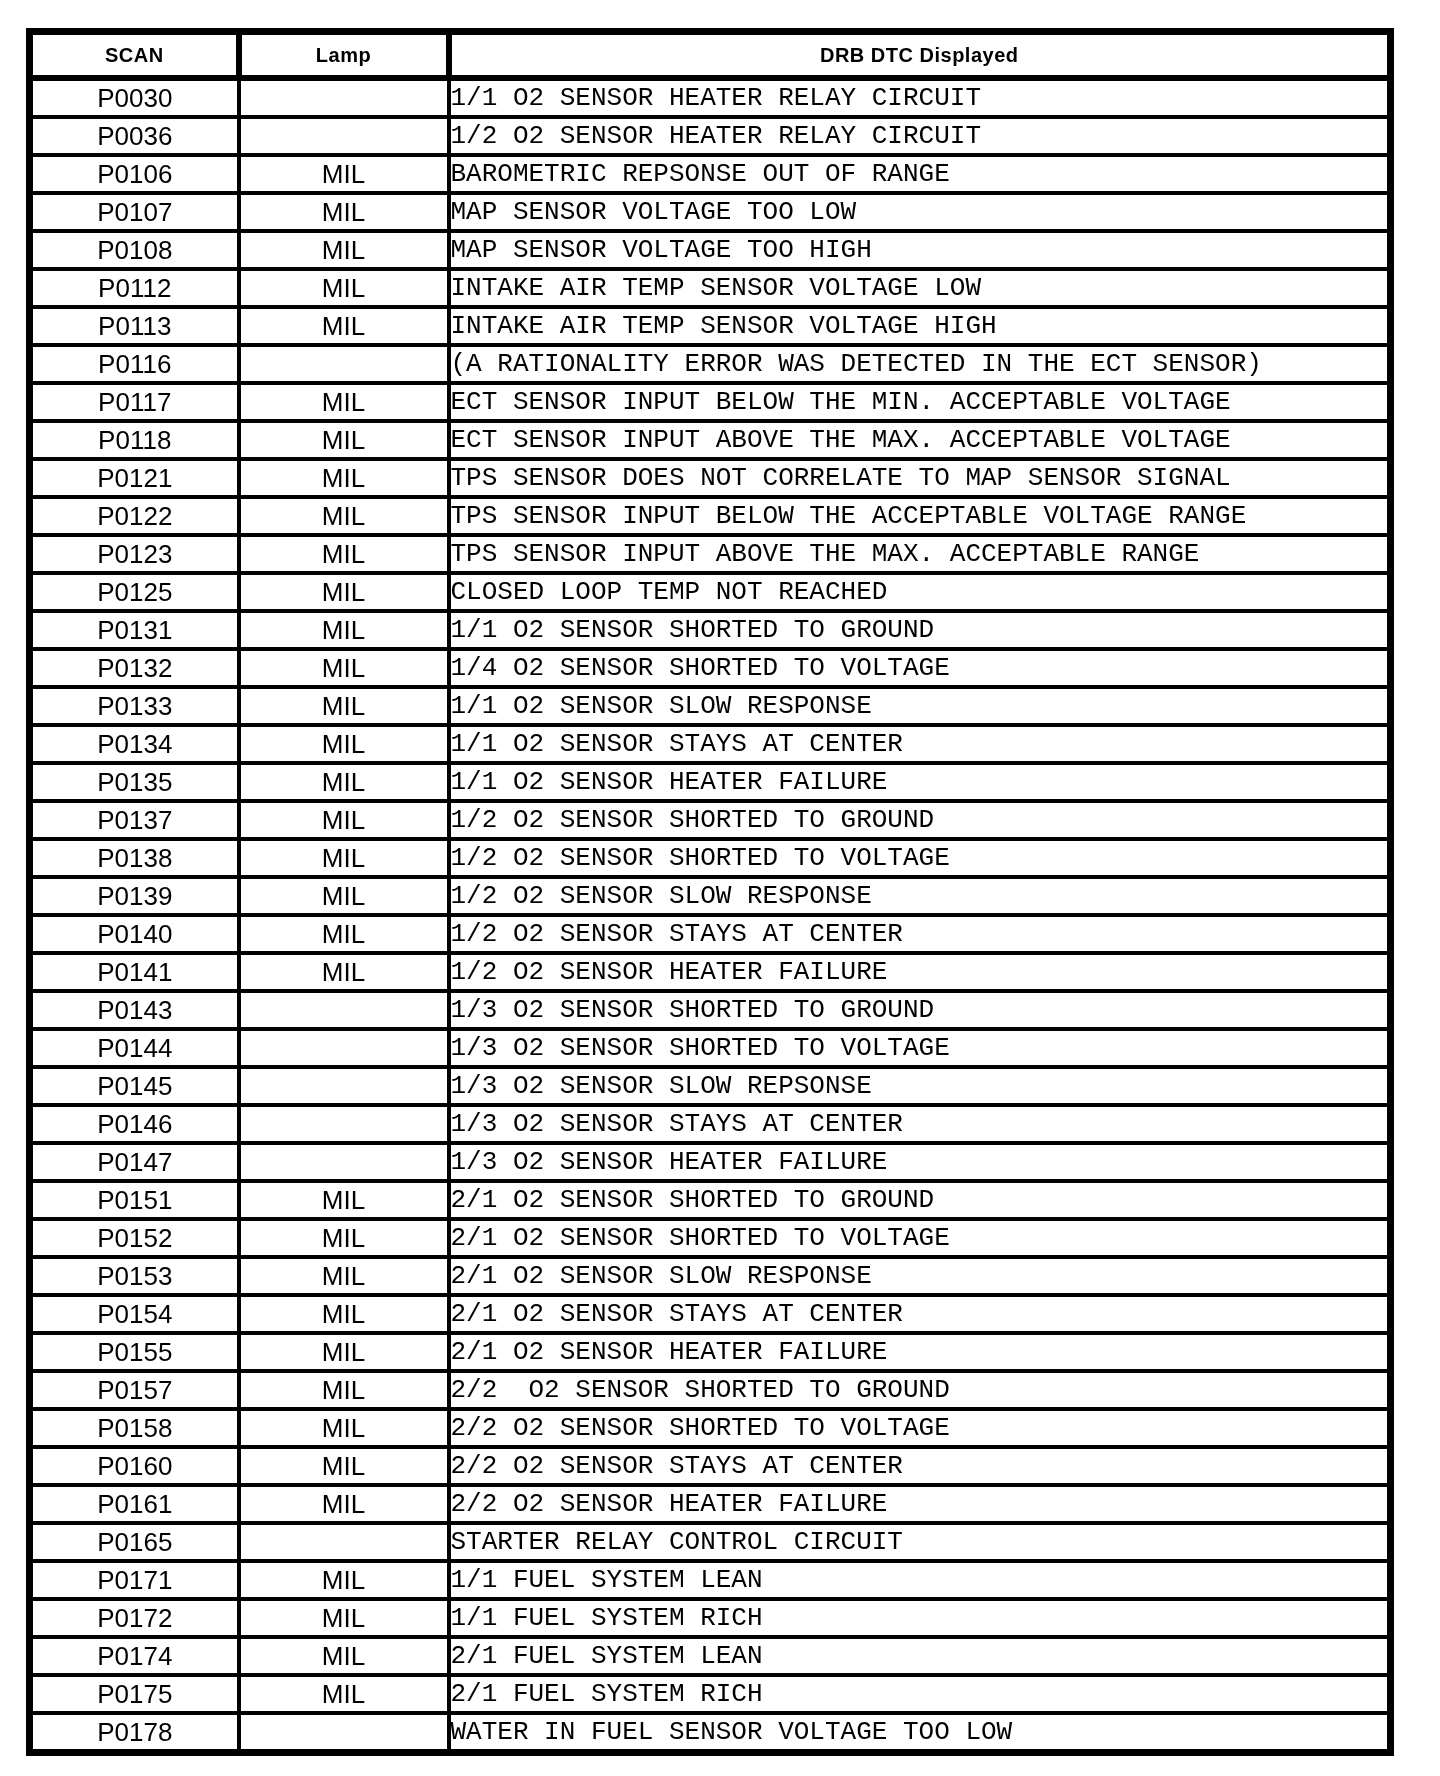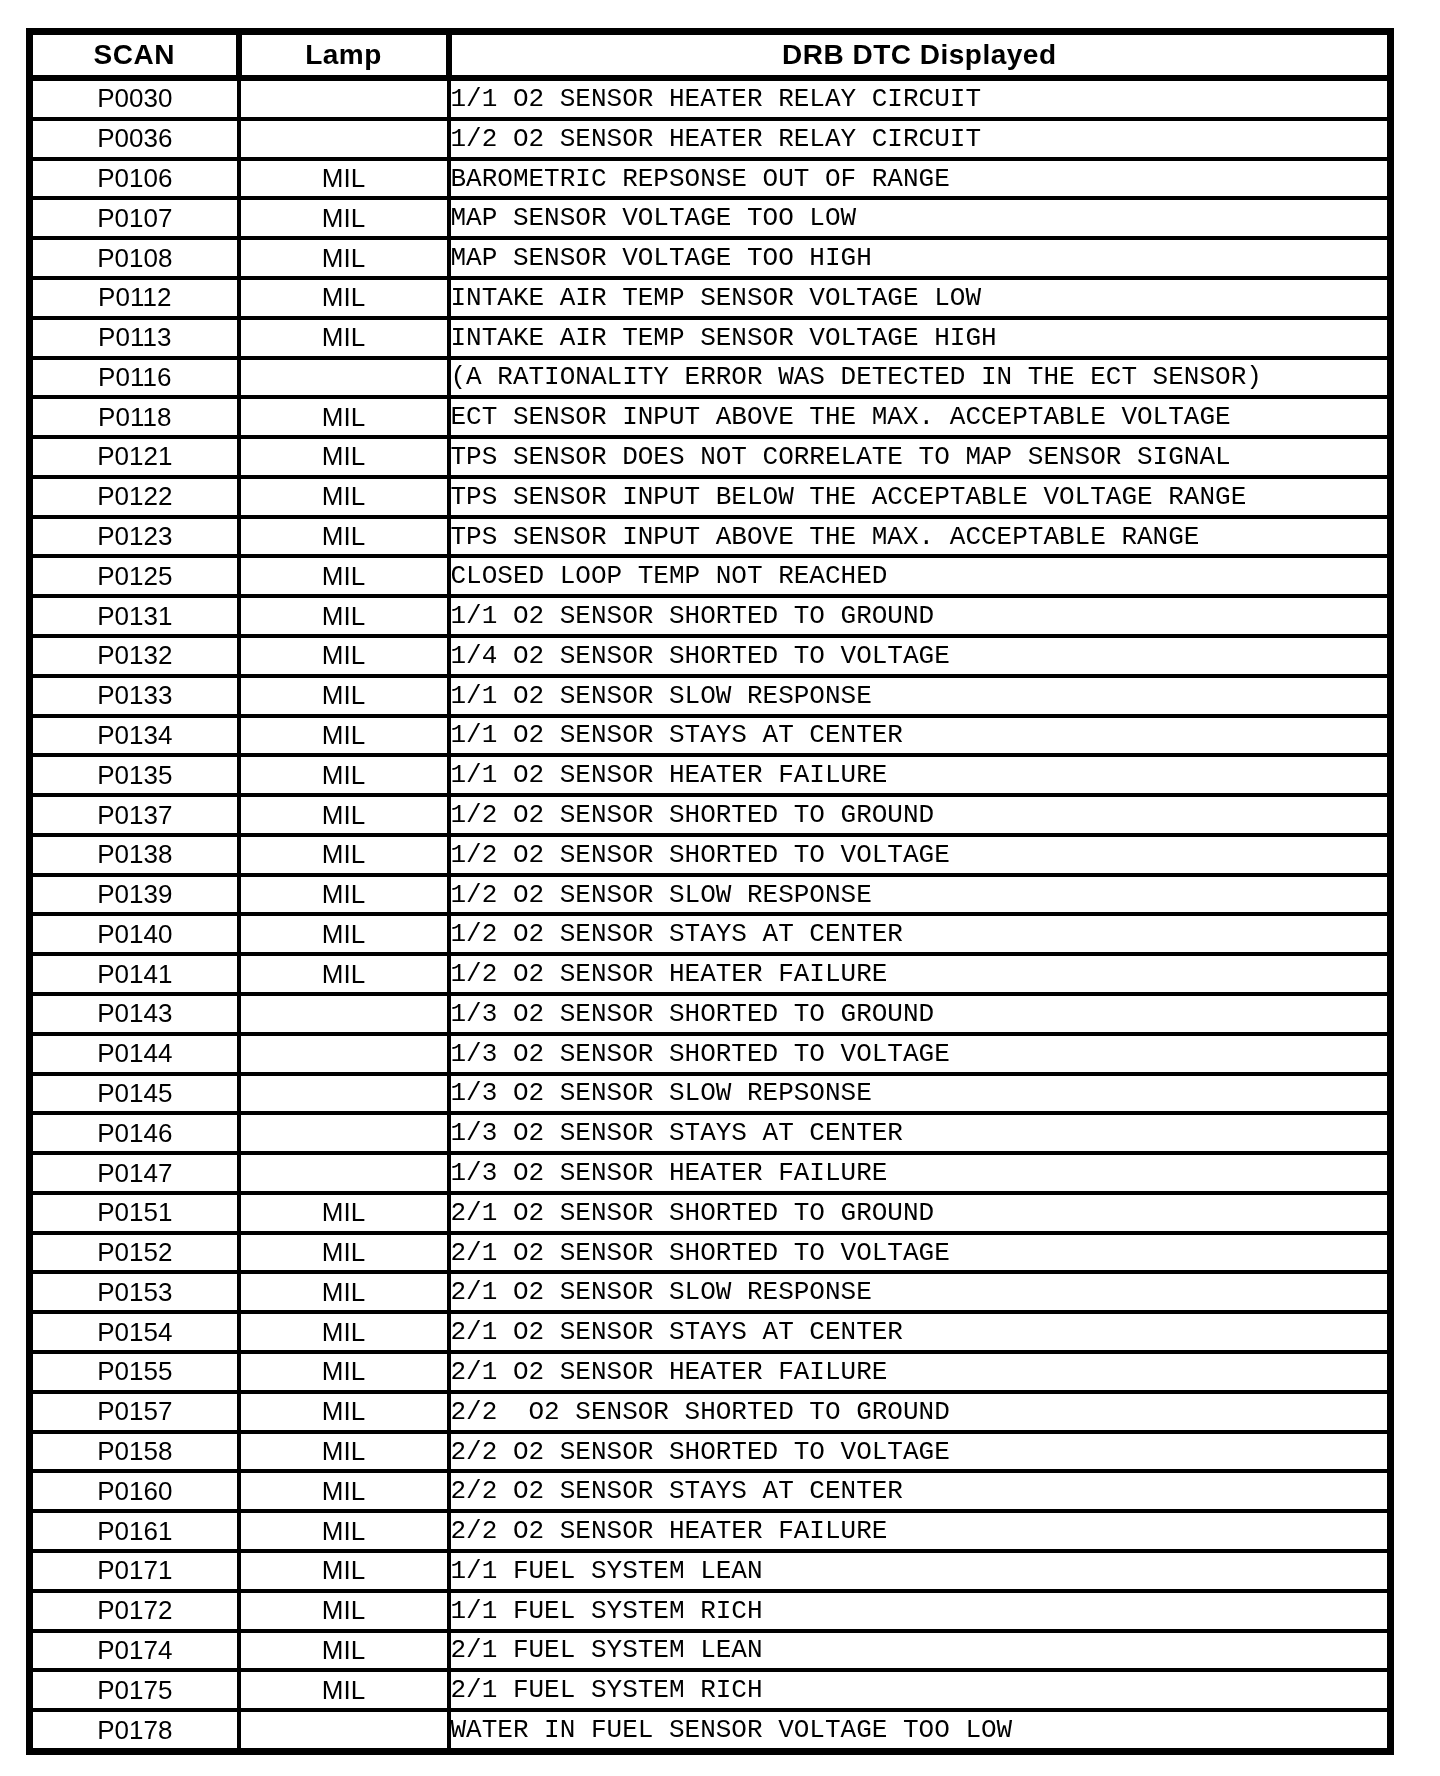--- a/index.html
+++ b/index.html
@@ -30,21 +30,21 @@
     table-layout: fixed;
     background: #ffffff;
     border: 7px solid #000000;
   }
   table.dtc col.c-scan { width: 209px; }
   table.dtc col.c-lamp { width: 210px; }
   table.dtc th {
     border: 6px solid #000000;
     height: 40px;
     padding: 0;
-    font-size: 28px;
+    font-size: 20px;
     font-weight: bold;
     text-align: center;
     vertical-align: middle;
     letter-spacing: 0.5px;
     white-space: nowrap;
     overflow: hidden;
   }
   table.dtc td {
     border: 4px solid #000000;
     height: 34px;
@@ -116,20 +116,25 @@
           <td class="td-scan">P0113</td>
           <td class="td-lamp">MIL</td>
           <td class="td-dtc">INTAKE AIR TEMP SENSOR VOLTAGE HIGH</td>
         </tr>
         <tr>
           <td class="td-scan">P0116</td>
           <td class="td-lamp"></td>
           <td class="td-dtc">(A RATIONALITY ERROR WAS DETECTED IN THE ECT SENSOR)</td>
         </tr>
         <tr>
+          <td class="td-scan">P0117</td>
+          <td class="td-lamp">MIL</td>
+          <td class="td-dtc">ECT SENSOR INPUT BELOW THE MIN. ACCEPTABLE VOLTAGE</td>
+        </tr>
+        <tr>
           <td class="td-scan">P0118</td>
           <td class="td-lamp">MIL</td>
           <td class="td-dtc">ECT SENSOR INPUT ABOVE THE MAX. ACCEPTABLE VOLTAGE</td>
         </tr>
         <tr>
           <td class="td-scan">P0121</td>
           <td class="td-lamp">MIL</td>
           <td class="td-dtc">TPS SENSOR DOES NOT CORRELATE TO MAP SENSOR SIGNAL</td>
         </tr>
         <tr>
@@ -259,20 +264,25 @@
         </tr>
         <tr>
           <td class="td-scan">P0160</td>
           <td class="td-lamp">MIL</td>
           <td class="td-dtc">2/2 O2 SENSOR STAYS AT CENTER</td>
         </tr>
         <tr>
           <td class="td-scan">P0161</td>
           <td class="td-lamp">MIL</td>
           <td class="td-dtc">2/2 O2 SENSOR HEATER FAILURE</td>
+        </tr>
+        <tr>
+          <td class="td-scan">P0165</td>
+          <td class="td-lamp"></td>
+          <td class="td-dtc">STARTER RELAY CONTROL CIRCUIT</td>
         </tr>
         <tr>
           <td class="td-scan">P0171</td>
           <td class="td-lamp">MIL</td>
           <td class="td-dtc">1/1 FUEL SYSTEM LEAN</td>
         </tr>
         <tr>
           <td class="td-scan">P0172</td>
           <td class="td-lamp">MIL</td>
           <td class="td-dtc">1/1 FUEL SYSTEM RICH</td>

